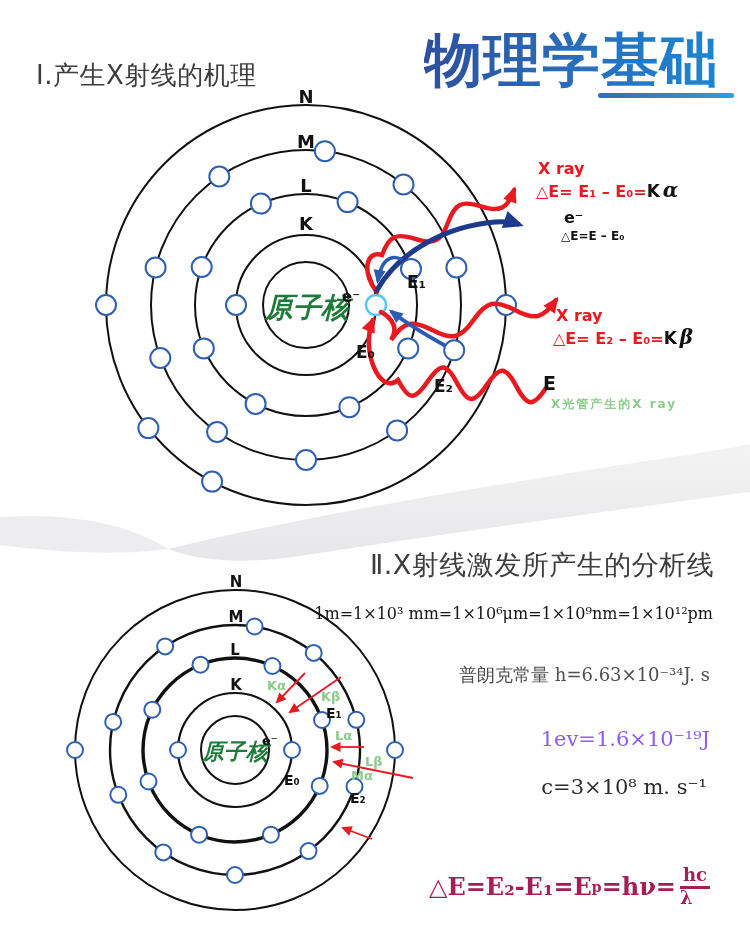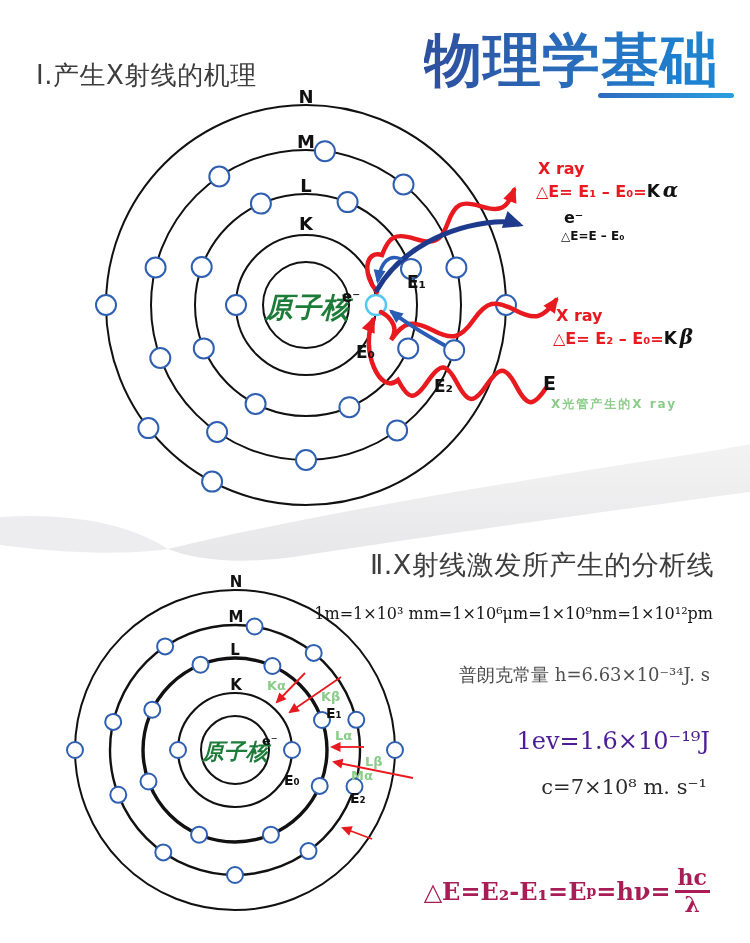--- a/index.html
+++ b/index.html
@@ -59,27 +59,27 @@
   .a2-Ka{left:267px;top:678px;}
   .a2-Kb{left:321px;top:689px;}
   .a2-La{left:335px;top:728px;}
   .a2-Lb{left:365px;top:754px;}
   .a2-Ma{left:351px;top:768px;}
 
   
   .serifline{font-family:"DejaVu Serif",serif;}
   .units-line{right:37px;top:604px;font-size:16px;color:#161616;}
   .planck-line{right:40px;top:663px;font-size:18px;color:#4f4f4f;}
-  .ev-line{right:40px;top:727px;font-size:24px;color:#4c1d95;}
+  .ev-line{right:40px;top:727px;font-size:21px;color:#8b5cf6;}
   .c-line{right:43px;top:775px;font-size:21px;color:#2a2a2a;}
   .formula{right:40px;top:838px;font-size:24px;font-weight:bold;color:#a81d55;
       font-family:"DejaVu Serif",serif;display:flex;align-items:center;margin-top:28px;}
   .formula sub{font-size:14px;}
-  .frac{display:inline-flex;flex-direction:column;align-items:center;margin-left:4px;
-      font-size:22px;line-height:1.05;}
+  .frac{display:inline-flex;flex-direction:column;align-items:flex-start;margin-left:4px;
+      font-size:18px;line-height:1.05;}
   .frac .top{border-bottom:3px solid #a81d55;padding:0 3px 1px 3px;}
 </style>
 </head>
 <body>
 
 <div class="stage">
 
   <svg id="diag" width="750" height="943" viewBox="0 0 750 943">
     <defs>
       <linearGradient id="gSwoosh" x1="0" y1="0" x2="0" y2="1">
@@ -222,21 +222,21 @@
   <div class="lbl a2-E2">E₂</div>
   <div class="lbl grn a2-Ka">Kα</div>
   <div class="lbl grn a2-Kb">Kβ</div>
   <div class="lbl grn a2-La">Lα</div>
   <div class="lbl grn a2-Lb">Lβ</div>
   <div class="lbl grn a2-Ma">Mα</div>
 
   <div class="lbl serifline units-line">1m=1×10³ mm=1×10⁶μm=1×10⁹nm=1×10¹²pm</div>
   <div class="lbl serifline planck-line">普朗克常量  h=6.63×10⁻³⁴J. s</div>
   <div class="lbl serifline ev-line">1ev=1.6×10⁻¹⁹J</div>
-  <div class="lbl serifline c-line">c=7×10⁸ m. s⁻¹</div>
+  <div class="lbl serifline c-line">c=3×10⁸ m. s⁻¹</div>
   <div class="lbl formula">
     <span>△E=E₂-E₁=E</span>
       <sub>p</sub>
       <span>=hν=</span>
       <span class="frac">
         <span class="top">hc</span>
         <span class="bot">λ</span>
       </span>
   </div>
 

